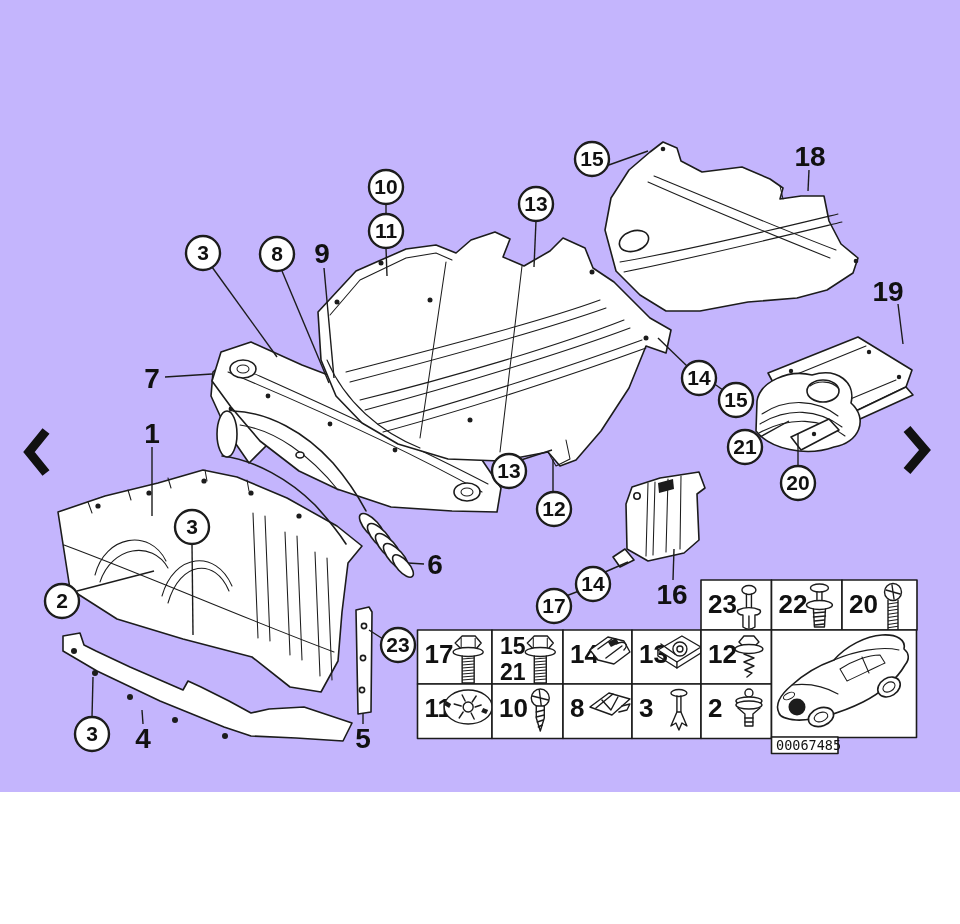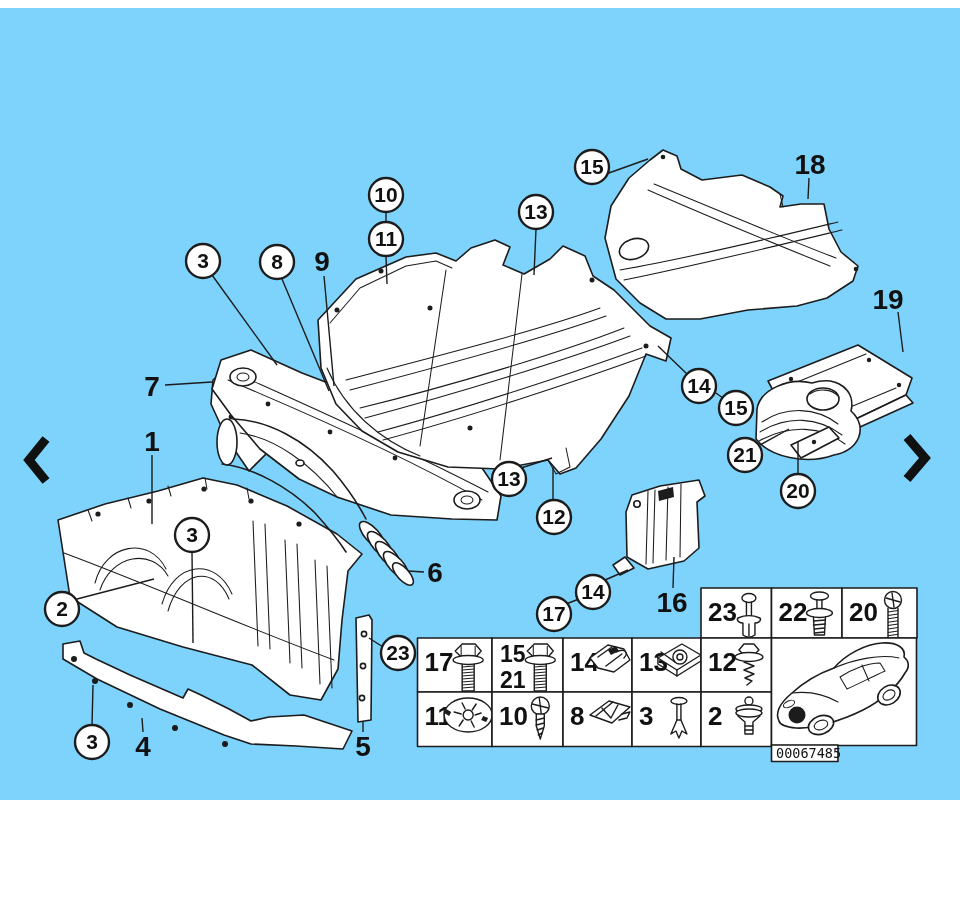--- a/index.html
+++ b/index.html
@@ -1,17 +1,17 @@
 <!DOCTYPE html>
 <html><head>
 <meta charset="utf-8">
 <style>
   html,body{margin:0;padding:0;background:#ffffff;}
-  .stage{position:relative;width:960px;height:792px;background:#7dd3fc;overflow:hidden;
-         font-family:"Liberation Sans",sans-serif;margin-top:8px;}
+  .stage{position:relative;width:960px;height:792px;background:#c4b5fd;overflow:hidden;
+         font-family:"Liberation Sans",sans-serif;}
   svg{position:absolute;left:0;top:0;}
   
   #art path, #art ellipse, #art circle, #art rect{
     stroke:#1c1c1c; fill:#ffffff; stroke-width:1.6;
     stroke-linejoin:round; stroke-linecap:round;
   }
   #art .thin{stroke-width:1.05; fill:none;}
   #art .nofill{fill:none;}
   #art .dot{fill:#1c1c1c; stroke:none;}
   #art .lead{stroke:#1c1c1c; stroke-width:1.4; fill:none;}

